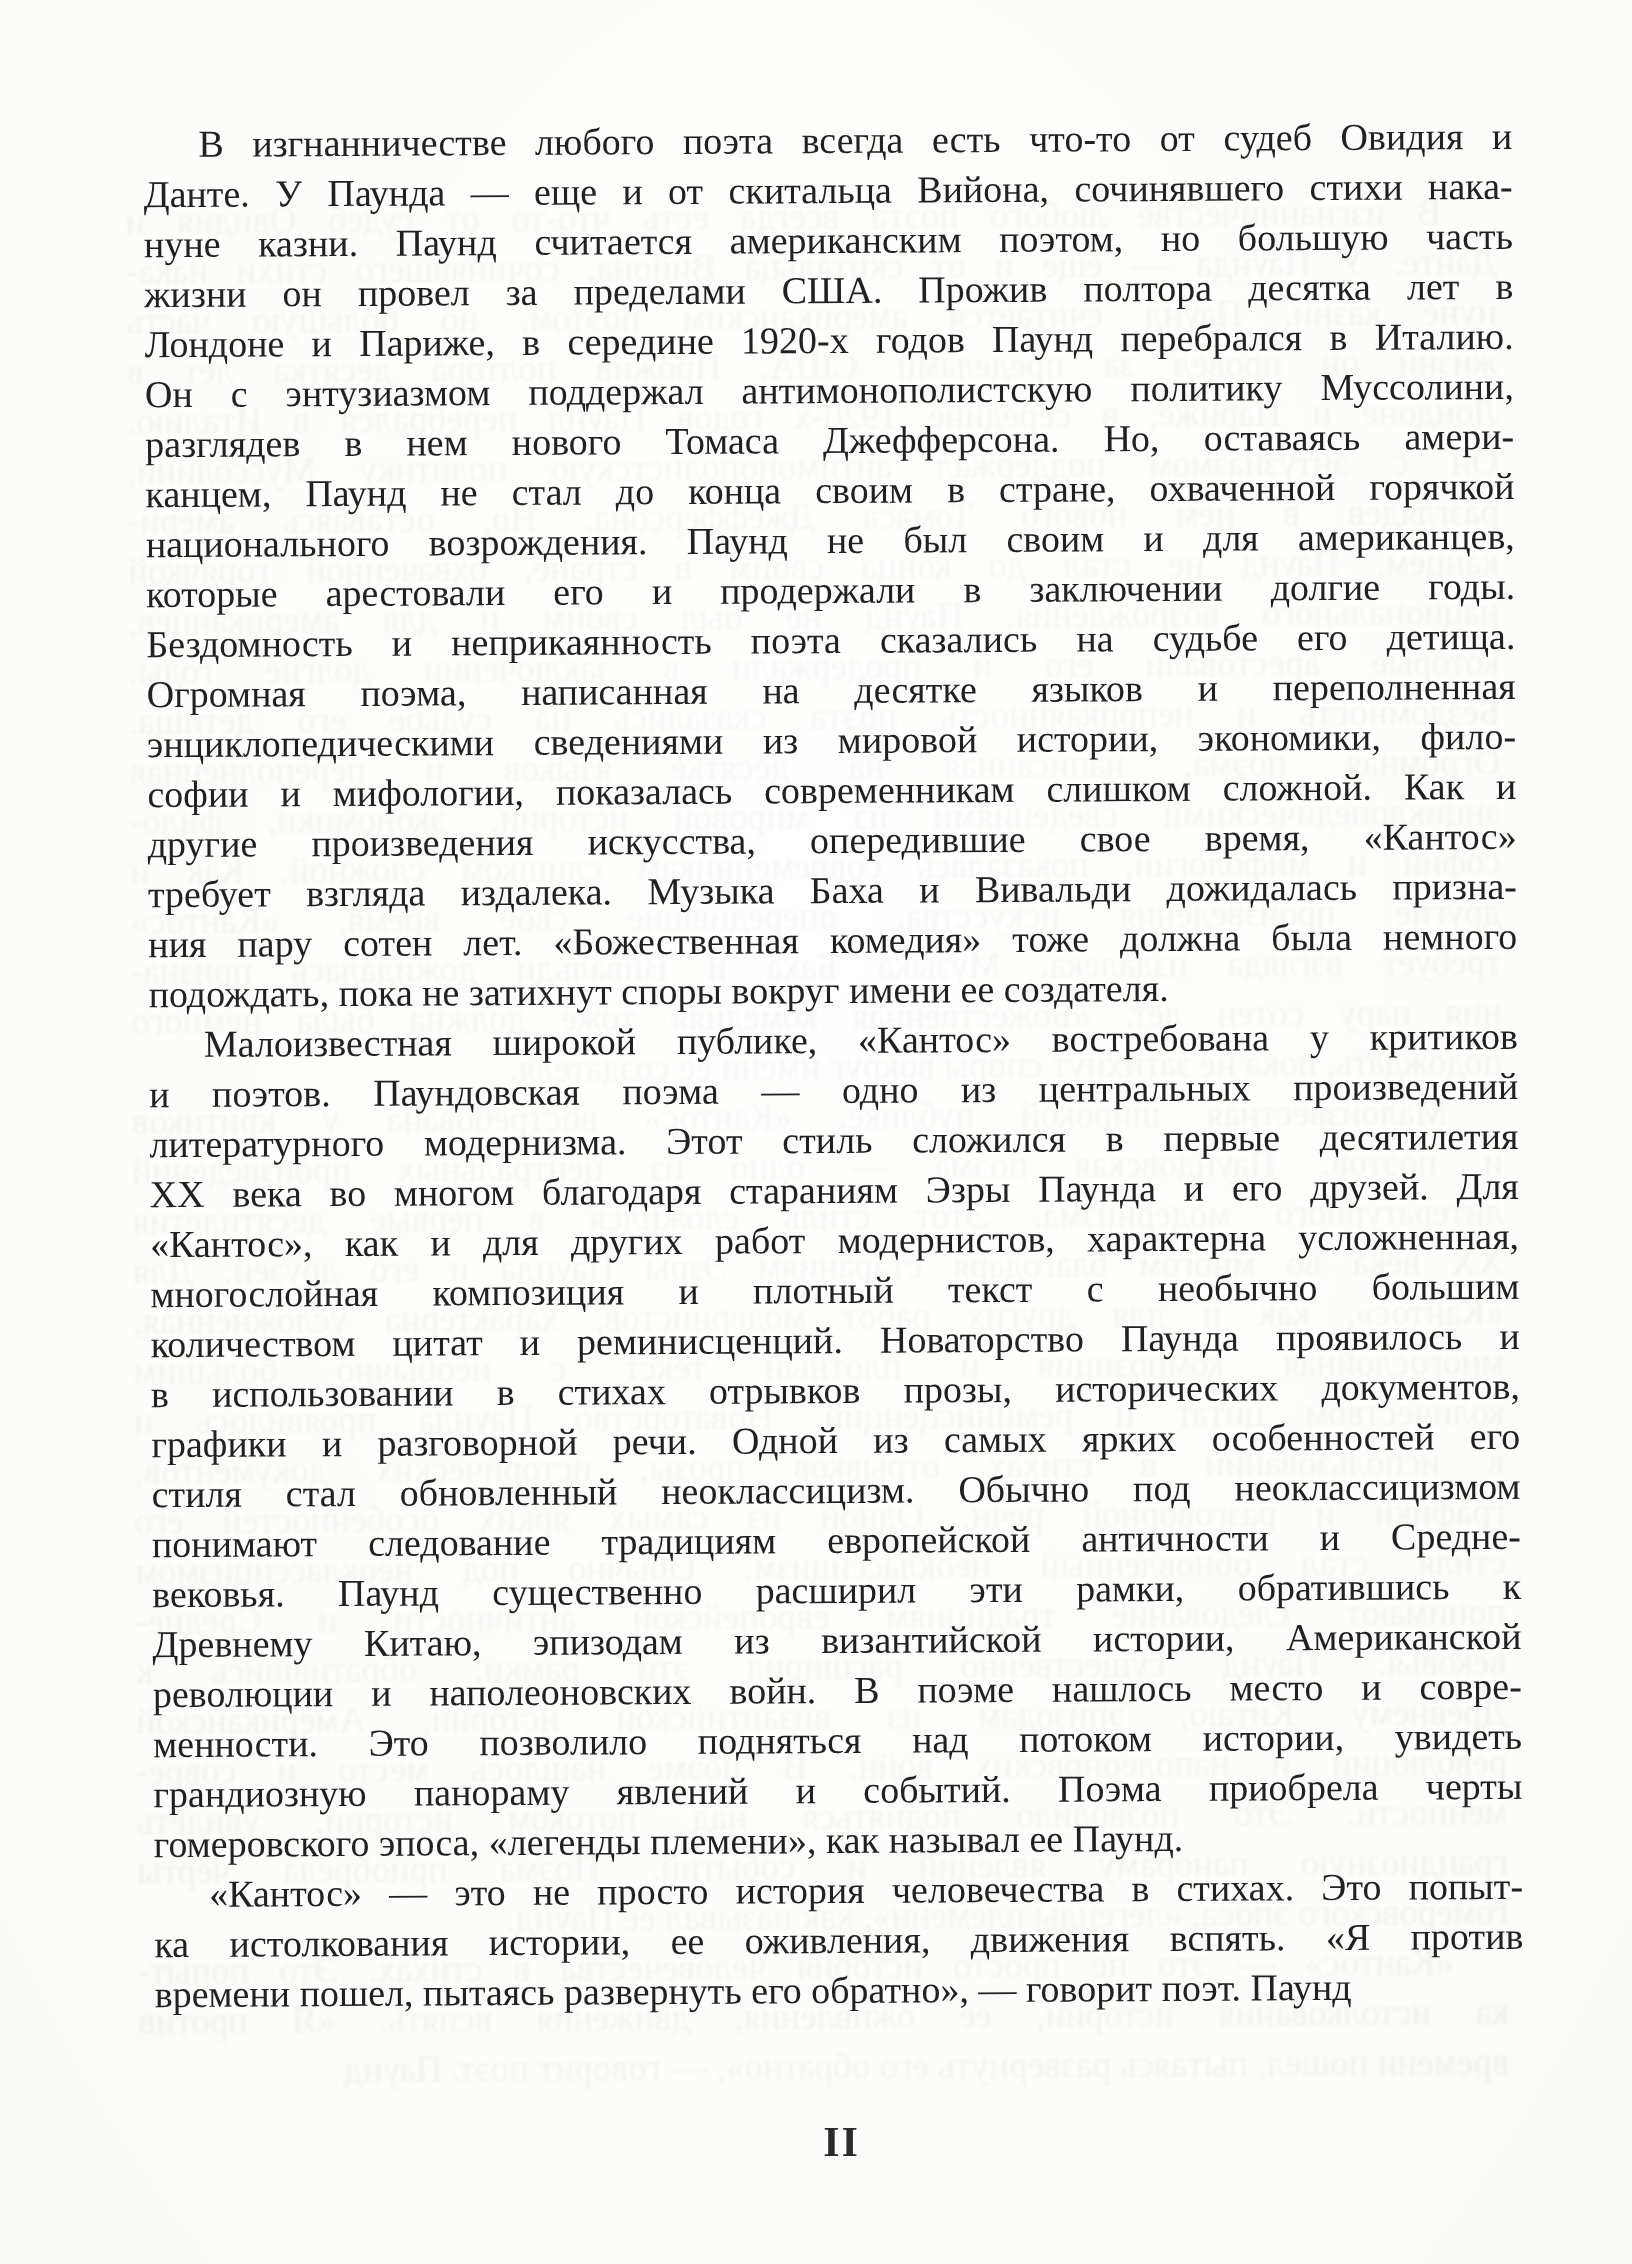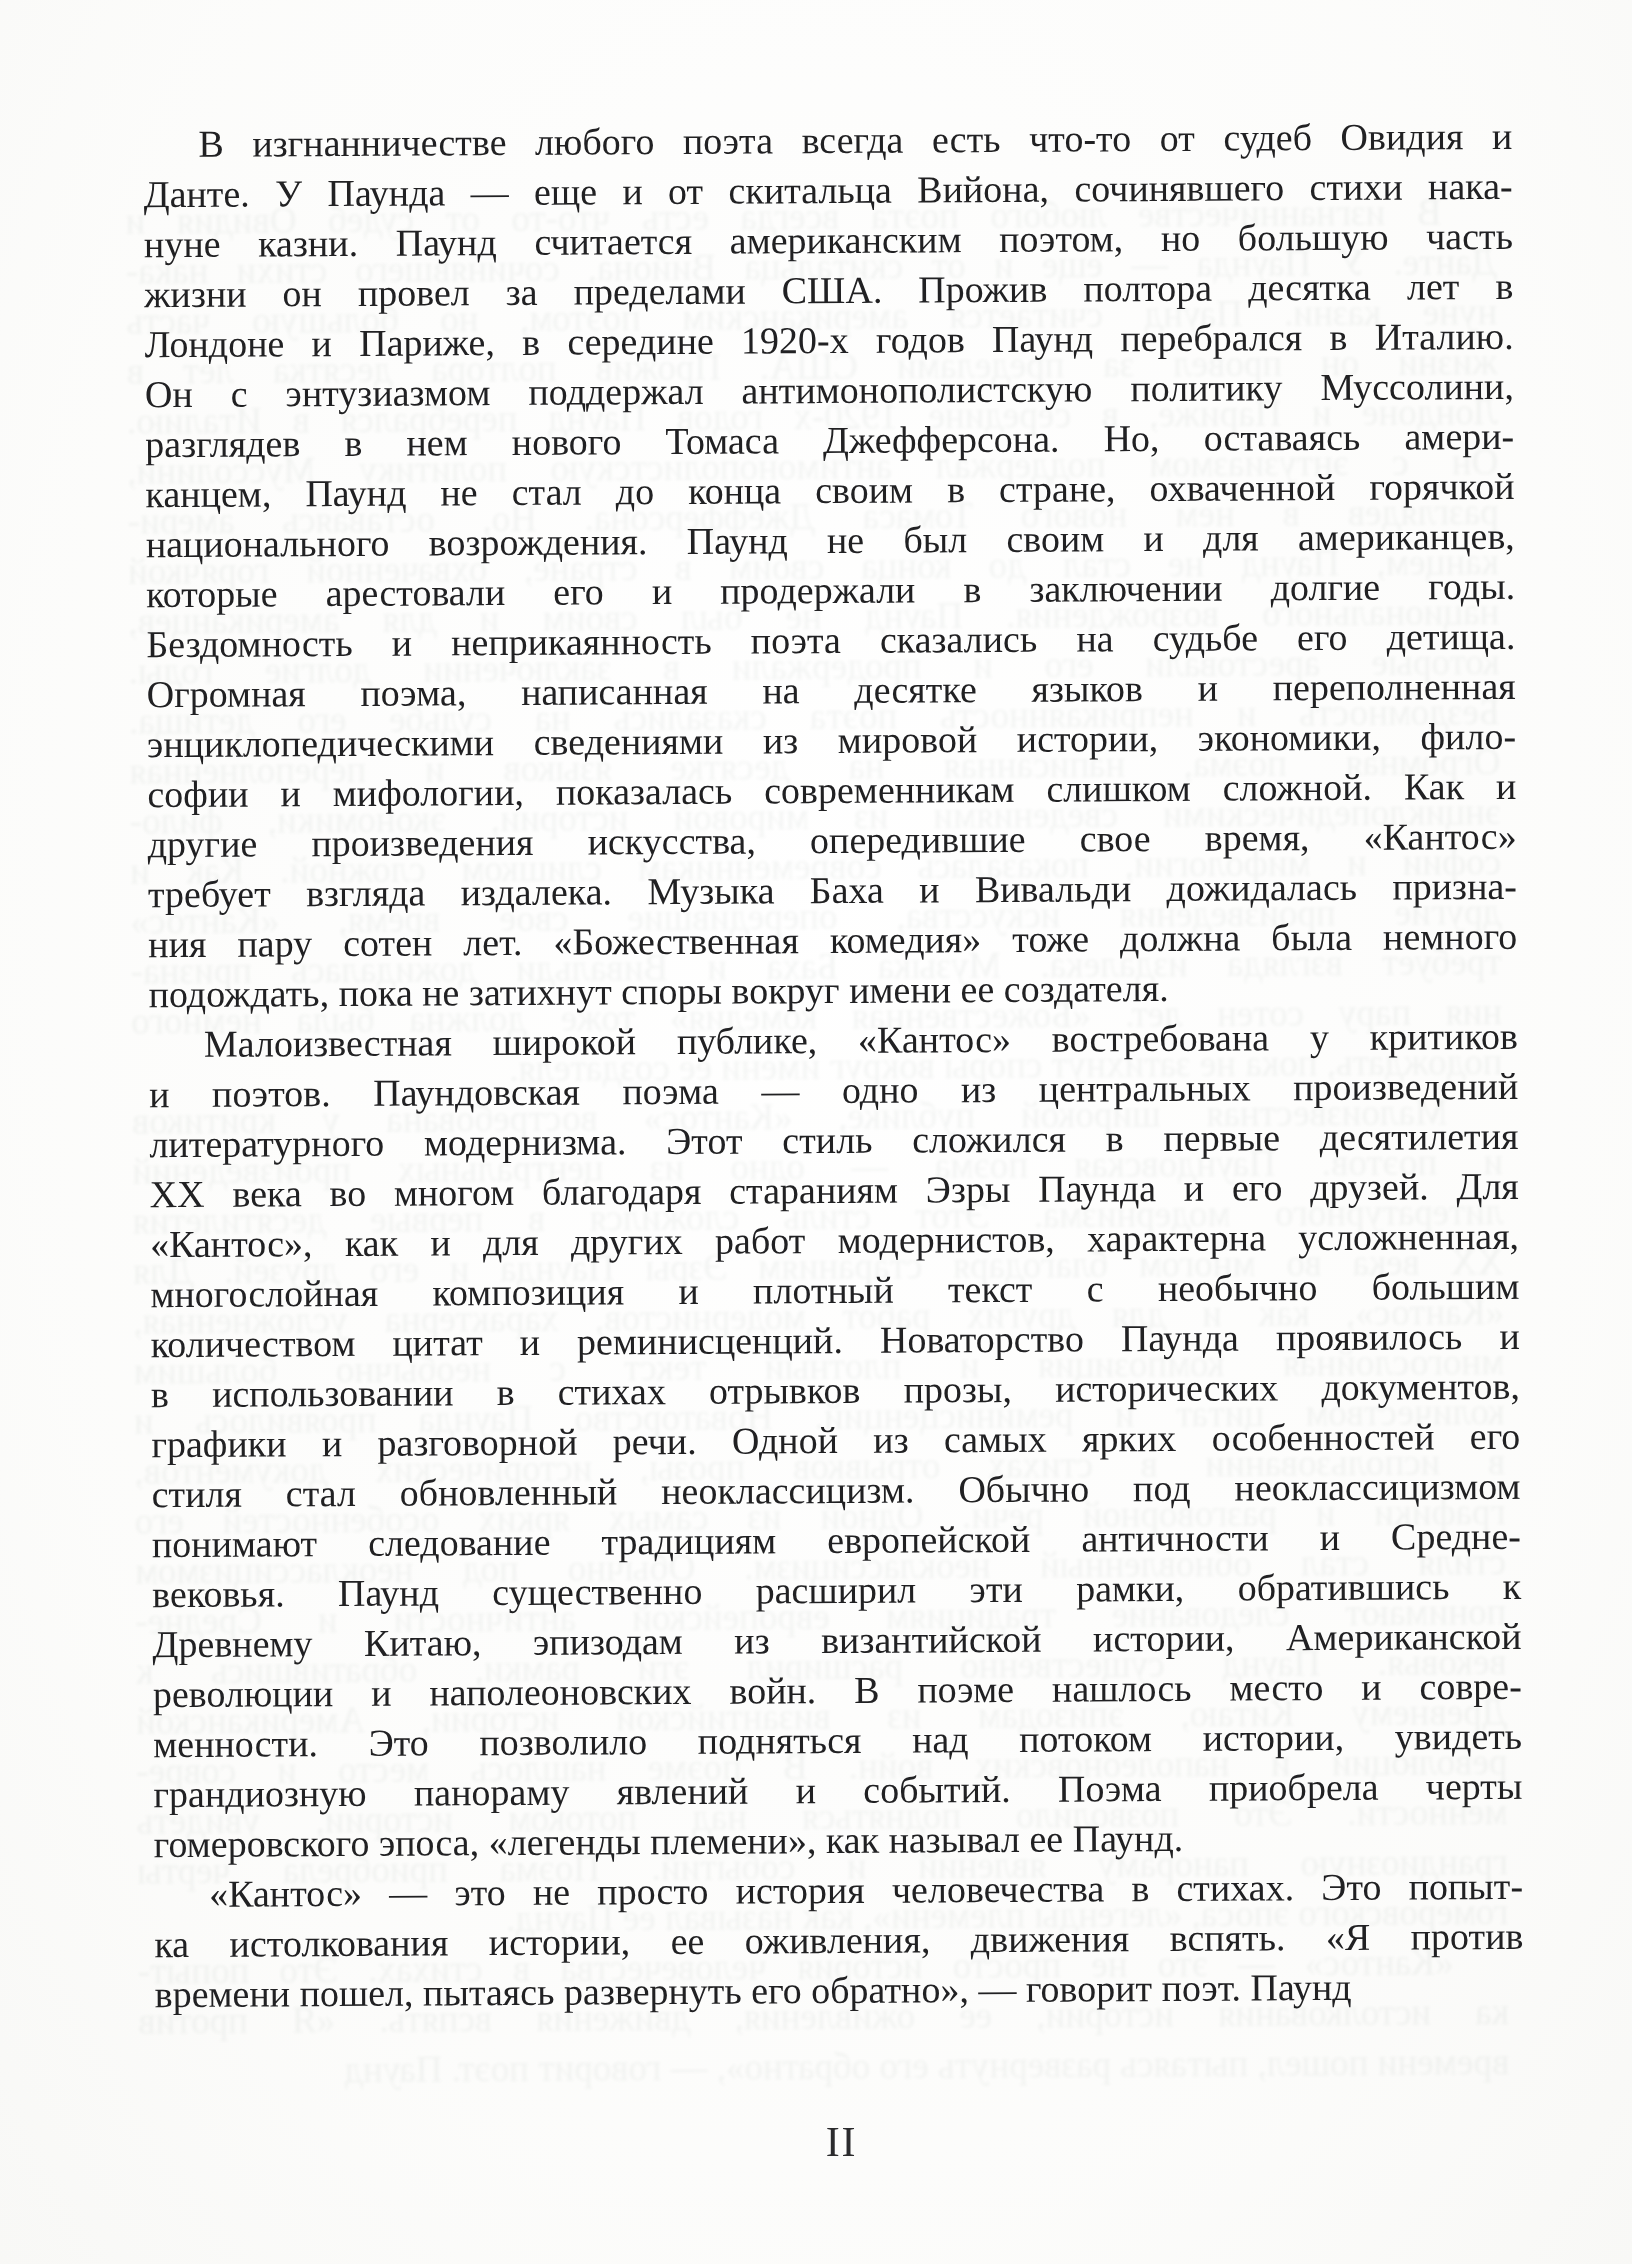--- a/index.html
+++ b/index.html
@@ -57,20 +57,21 @@
   .line.last  { text-align-last: left; }
   .page-number {
     position: absolute;
     left: 50px;
     right: 0;
     top: 2118px;
     text-align: center;
     font-size: 42px;
     letter-spacing: 1.8px;
     color: #2b2b2d;
+    font-weight: bold;
   }
 </style>
 </head>
 <body>
 
 <div class="page">
 
   <div class="bleed" aria-hidden="true">
       <div class="para">
         <div class="line first">В изгнанничестве любого поэта всегда есть что-то от судеб Овидия и</div>

